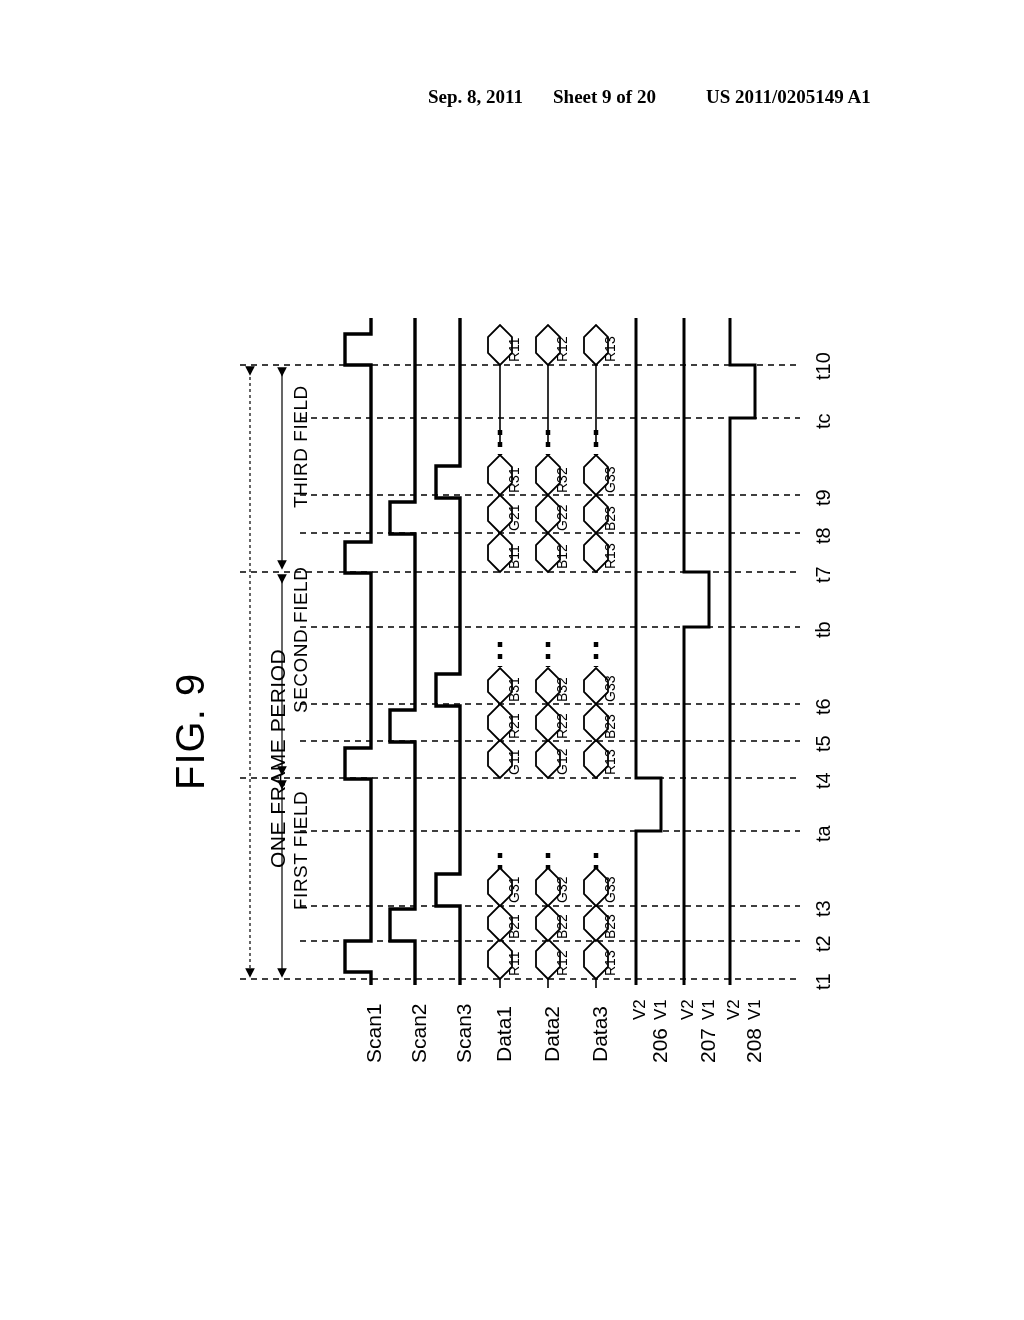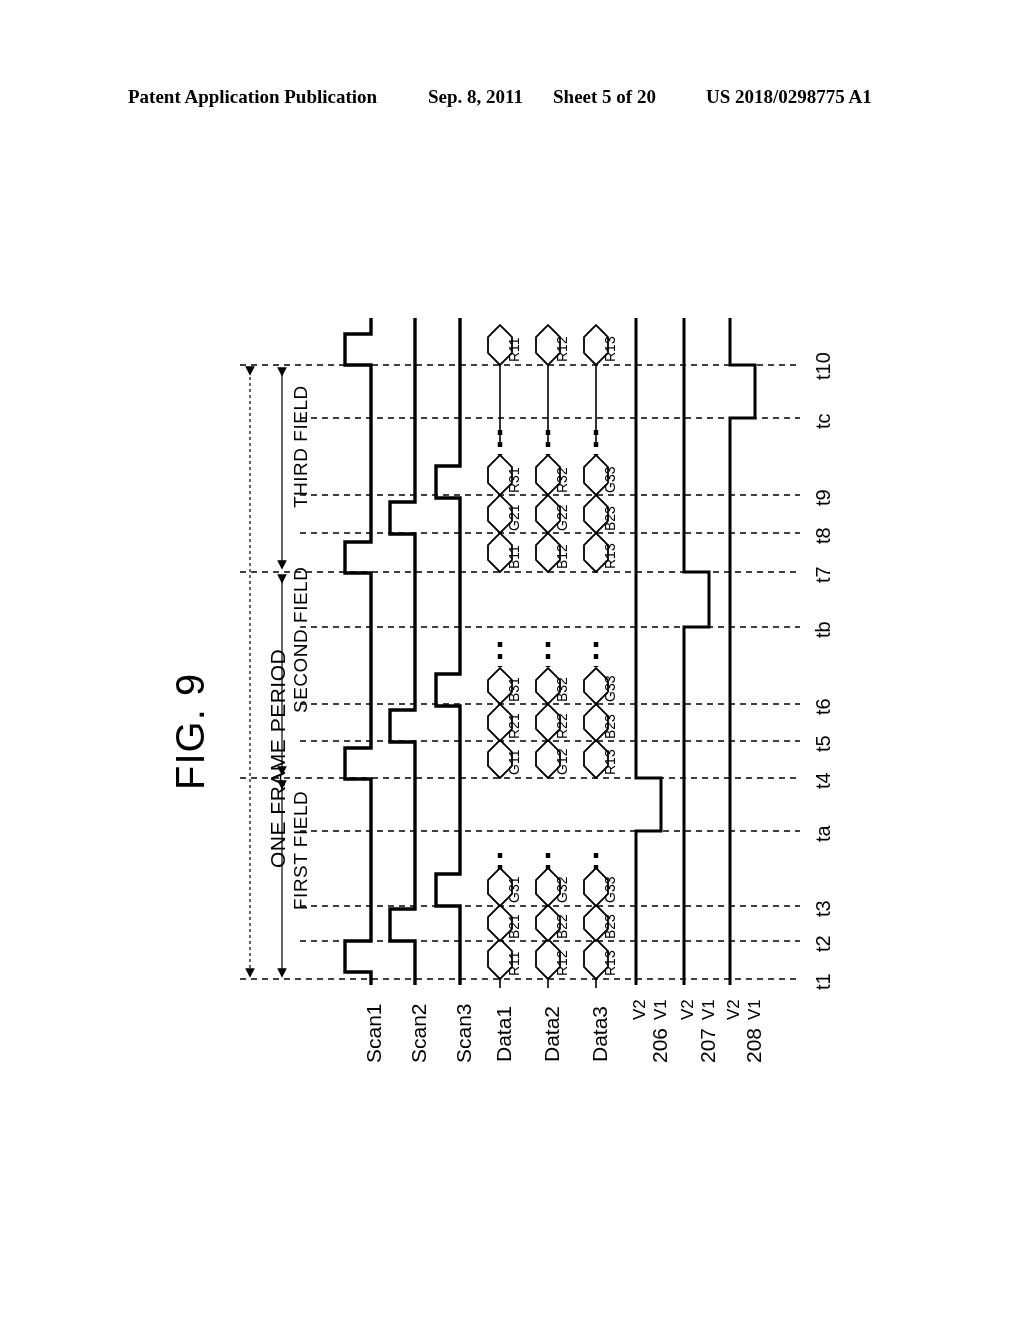--- a/index.html
+++ b/index.html
@@ -100,24 +100,23 @@
     transform-origin: 0 0;
     font-size: 14px;
     white-space: nowrap;
     letter-spacing: 0px;
   }
 </style>
 </head>
 <body>
 
 <div id="page-header">
-  <span class="hdr-pub">Patent Application Publication</span>
   <span class="hdr-date">Sep. 8, 2011</span>
-  <span class="hdr-sheet">Sheet 5 of 20</span>
-  <span class="hdr-num">US 2018/0298775 A1</span>
+  <span class="hdr-sheet">Sheet 9 of 20</span>
+  <span class="hdr-num">US 2011/0205149 A1</span>
 </div>
 
 <div id="figure">
 
   <svg width="1024" height="1320" viewBox="0 0 1024 1320">
     <defs>
       <marker id="arrHead" markerWidth="10" markerHeight="10" refX="5" refY="5" orient="auto">
         <path d="M1,1 L9,5 L1,9 z" fill="#000"></path>
       </marker>
     </defs>

